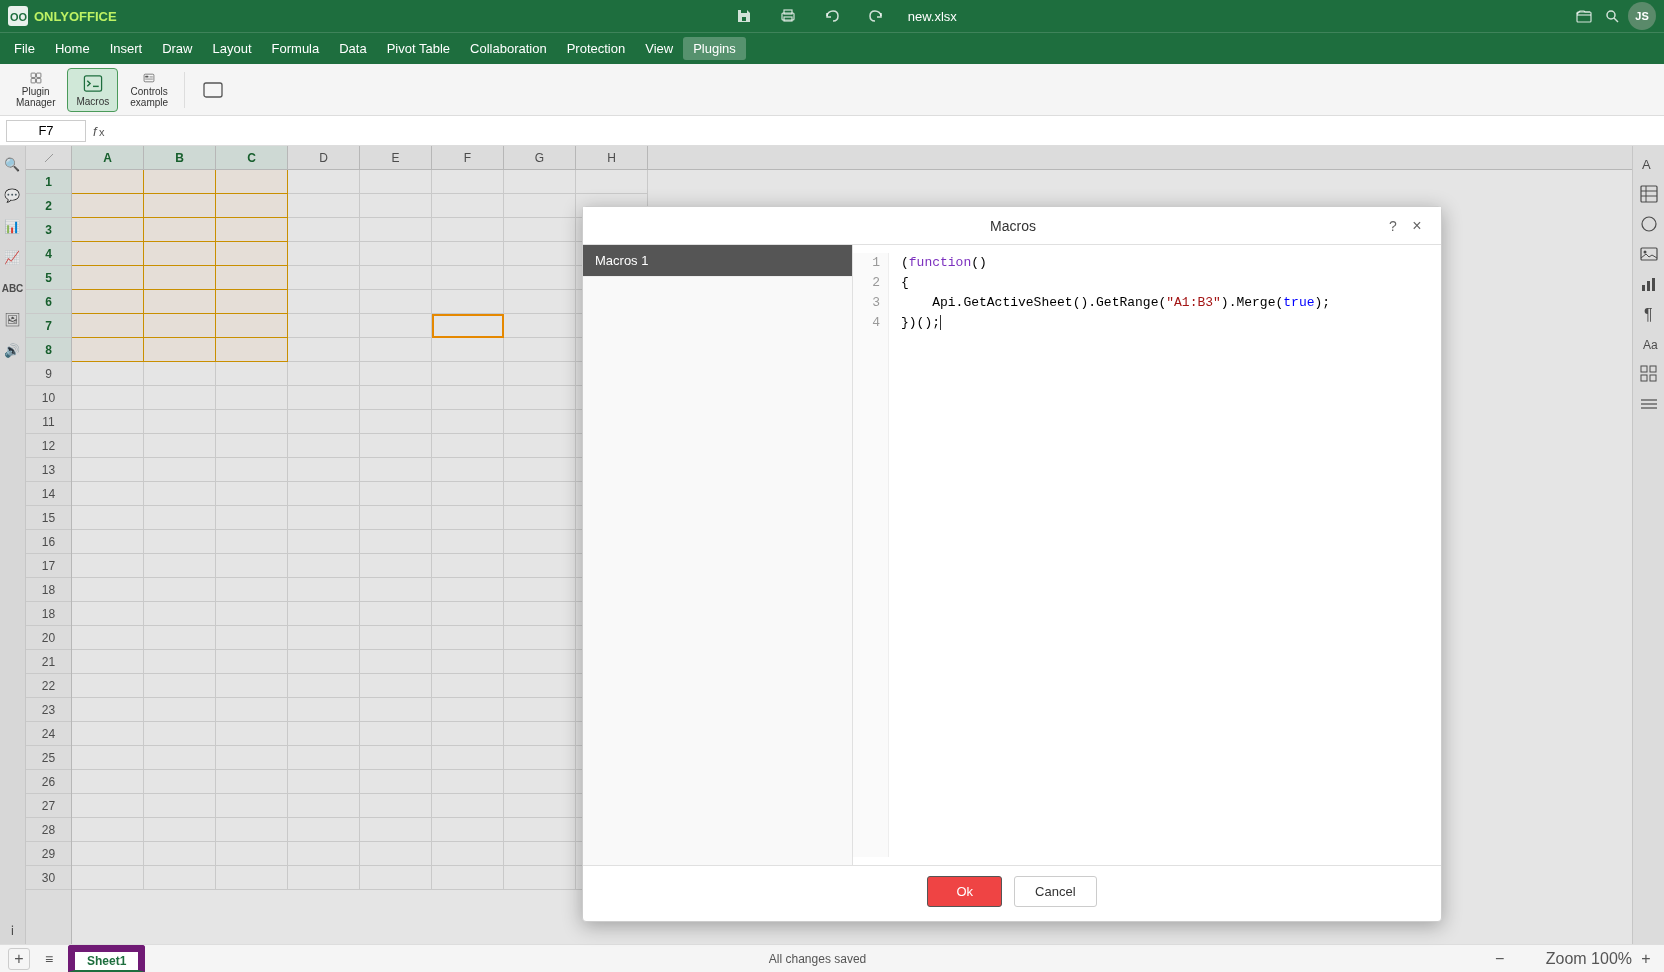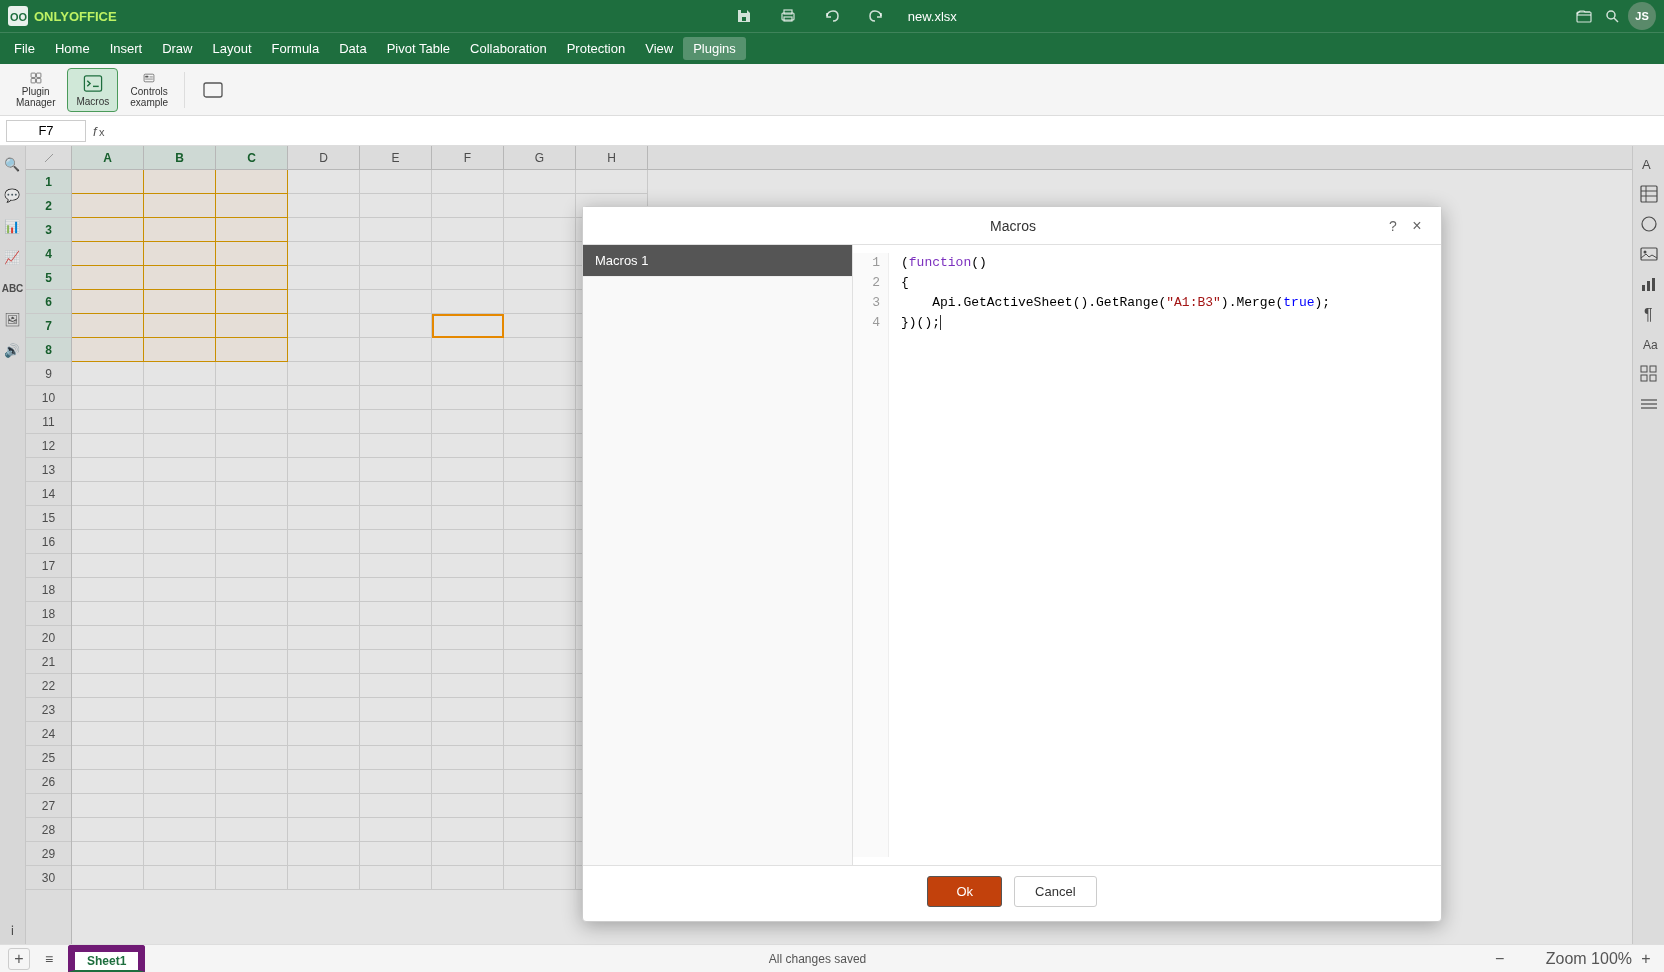--- a/index.html
+++ b/index.html
@@ -434,21 +434,21 @@
 
     .dialog-ok-cancel {
       display: flex;
       justify-content: center;
       align-items: center;
       gap: 12px;
       padding: 10px 0 14px;
       border-top: 1px solid #e0e0e0;
     }
     .btn-ok {
-      background: #c2410c;
+      background: #ef4444;
       color: white;
       border: 1px solid #555;
       padding: 7px 28px;
       border-radius: 3px;
       cursor: pointer;
       font-size: 13px;
     }
     .btn-cancel {
       background: white;
       color: #333;

